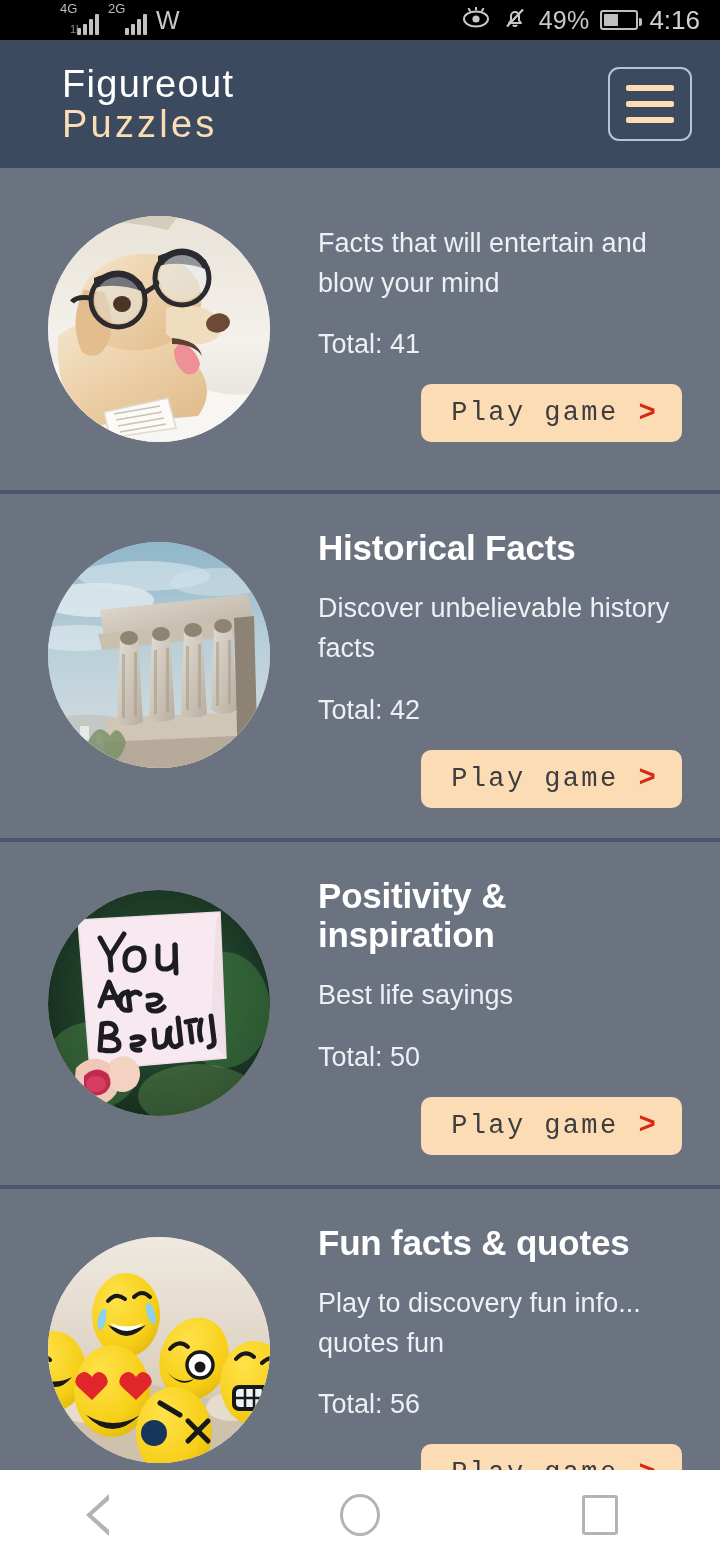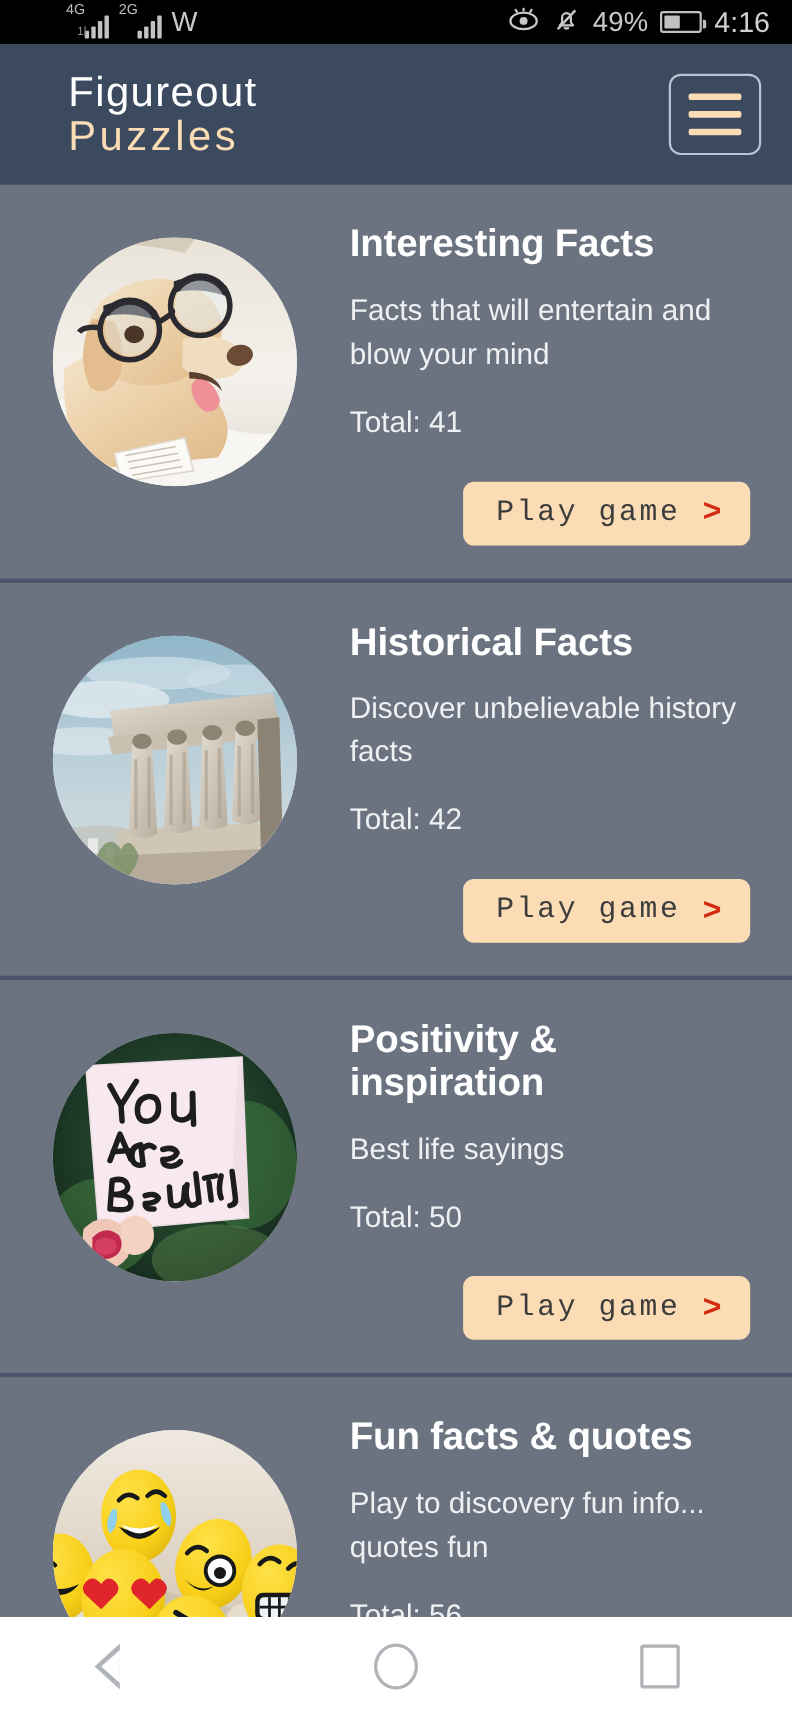--- a/index.html
+++ b/index.html
@@ -105,21 +105,21 @@
     font-family:"Liberation Sans", sans-serif; letter-spacing:-0.2px;
   }
   .card-desc {
     color:#eef0f3; font-size:27px; line-height:1.47; margin-top:22px;
     font-family:"Liberation Sans", sans-serif; max-width:360px;
   }
   .card-total {
     color:#eef0f3; font-size:27px; margin-top:26px;
     font-family:"Liberation Sans", sans-serif;
   }
-  .playrow { display:flex; justify-content:flex-end; margin-top:38px; }
+  .playrow { display:flex; justify-content:flex-end; margin-top:24px; }
   .playbtn {
     background:#fbdcb5; border:none; border-radius:10px;
     padding:14px 26px 14px 30px;
     display:inline-flex; align-items:center; gap:20px; cursor:pointer;
   }
   .playbtn .lbl {
     font-family:"Liberation Mono", monospace; font-size:27px; color:#3d3d3d;
     letter-spacing:2.4px;
   }
   .playbtn .chev {
@@ -268,21 +268,20 @@
             <g stroke="#c9c1b5" stroke-width="1.4">
               <line x1="66" y1="198" x2="112" y2="190"></line>
                 <line x1="68" y1="204" x2="114" y2="196"></line>
               <line x1="70" y1="210" x2="116" y2="202"></line>
                 <line x1="72" y1="216" x2="118" y2="208"></line>
             </g>
           </svg>
         </div>
       </div>
       <div class="card-body">
-        <div class="card-title">Interesting Facts</div>
         <div class="card-desc">Facts that will entertain and blow your mind</div>
         <div class="card-total">Total: 41</div>
         <div class="playrow">
           <button class="playbtn">
             <span class="lbl">Play game</span>
             <span class="chev">&gt;</span>
           </button>
         </div>
       </div>
     </div>

